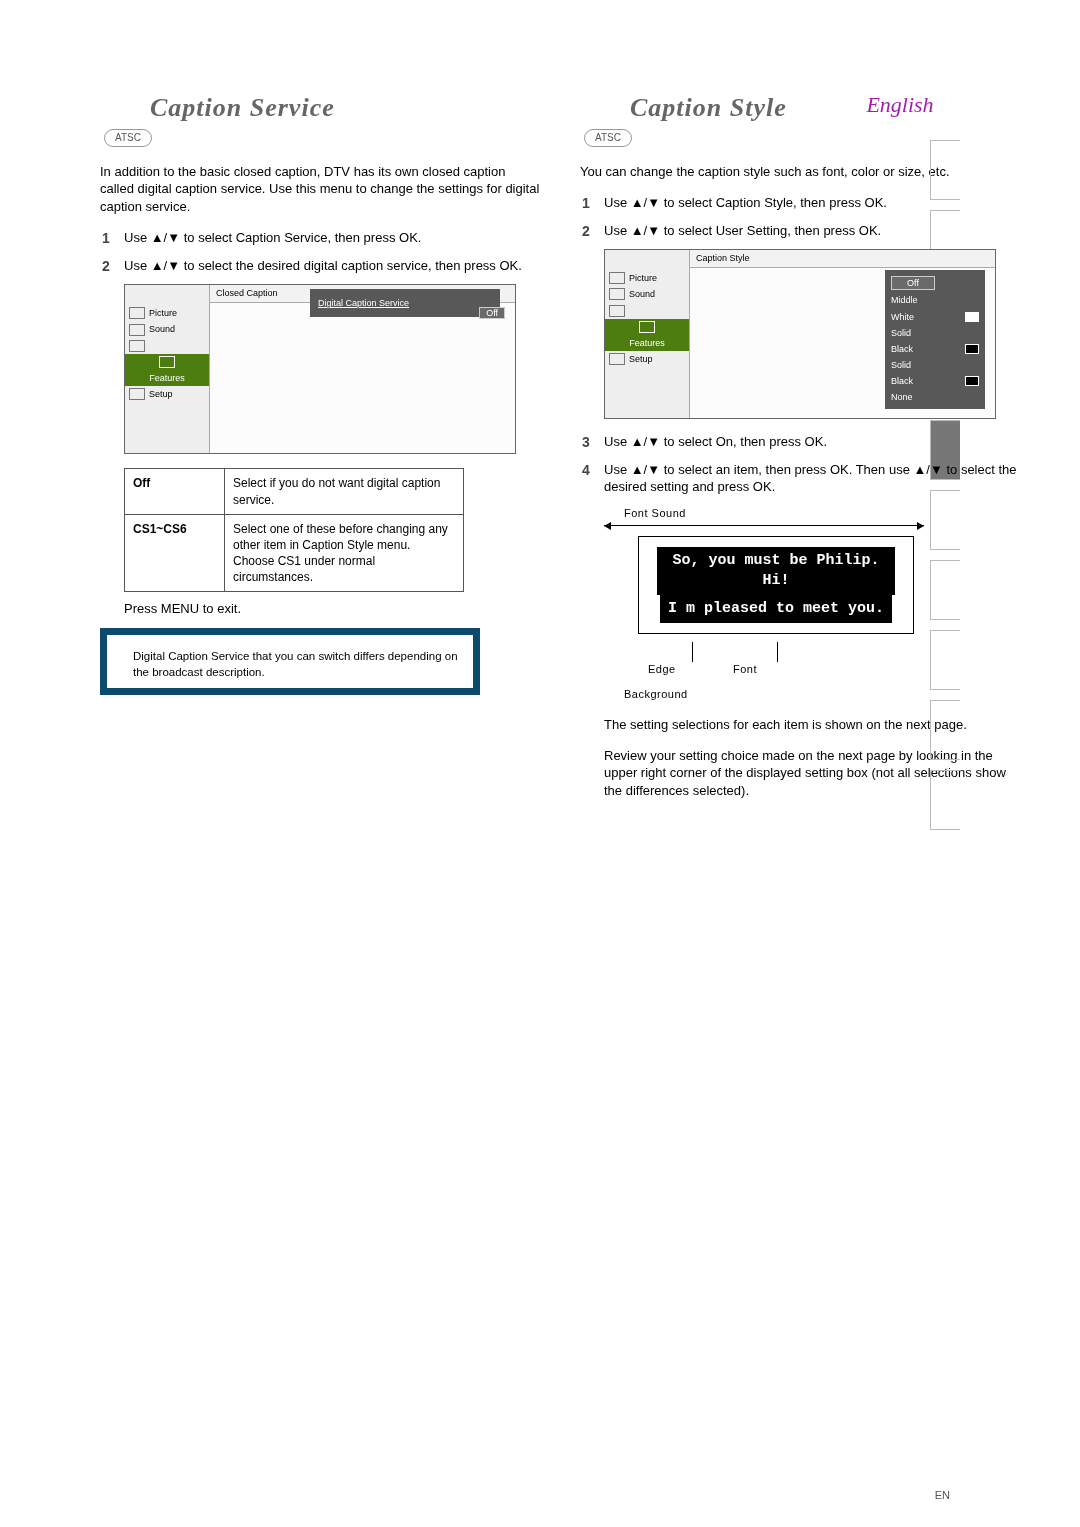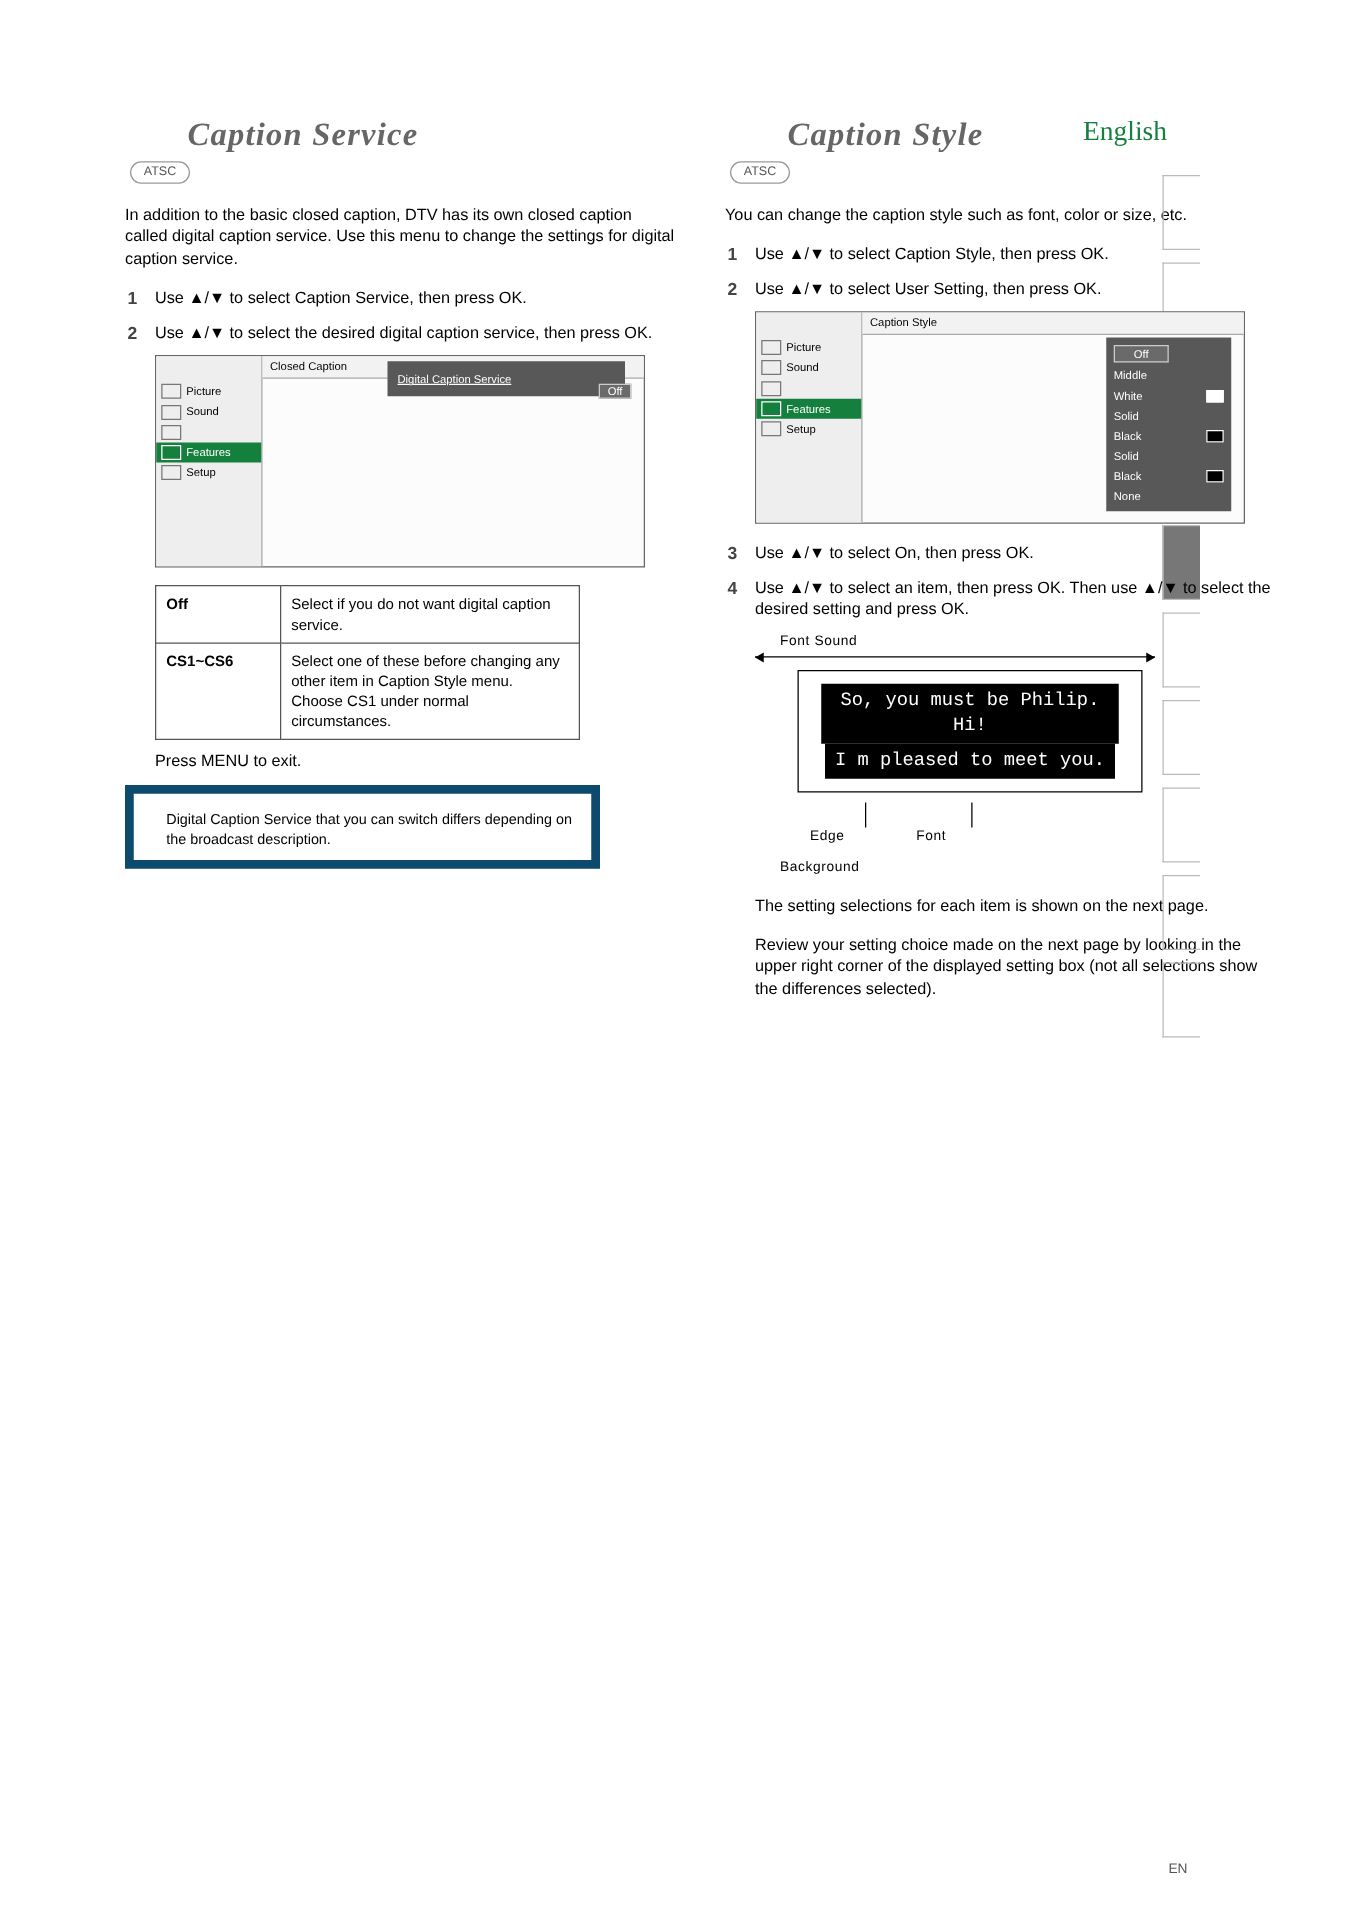--- a/index.html
+++ b/index.html
@@ -17,22 +17,23 @@
     padding: 90px 60px 40px 100px;
     min-height: 1527px;
   }
   .lang-tab {
     position: absolute;
     top: 90px;
     right: 130px;
     width: 100px;
     text-align: center;
     font-family: Georgia, serif;
+    font-style: italic;
     font-size: 22px;
-    color: #15803d;
+    color: #a21caf;
   }
   .side-tabs {
     position: absolute;
     right: 120px;
     top: 140px;
     width: 30px;
   }
   .side-tab {
     height: 60px;
     border-left: 1px solid #bbb;
@@ -98,21 +99,21 @@
     display: flex;
     align-items: center;
     gap: 4px;
     padding: 2px 4px;
   }
   .mi .mi-icon {
     width: 16px; height: 12px;
     border: 1px solid #777;
     display: inline-block;
   }
-  .mi.active { background: #15803d; color: #fff; }
+  .mi.active { background: #4d7c0f; color: #fff; flex-direction: column; }
   .mi.active .mi-icon { border-color: #fff; }
   .menu-top {
     position: absolute;
     top: 0; left: 85px; right: 0;
     height: 18px;
     border-bottom: 1px solid #aaa;
     background: #f2f2f2;
     font-size: 9px;
     padding: 2px 6px;
   }
@@ -212,21 +213,21 @@
     border: 1.5px solid #000;
     padding: 10px 18px;
     text-align: center;
     margin: 8px 10px 0 34px;
     position: relative;
   }
   .caption-sample {
     background: #000;
     color: #fff;
     font-family: 'Courier New', monospace;
-    font-weight: normal;
+    font-weight: bold;
     font-size: 15px;
     padding: 4px 8px;
     display: inline-block;
   }
   .tbrace { border-left: 1px solid #000; height: 20px; margin-left: 44px; }
   .paras { margin: 14px 0 0 24px; }
   .footer-pg {
     position: absolute;
     bottom: 24px;
     right: 130px;

